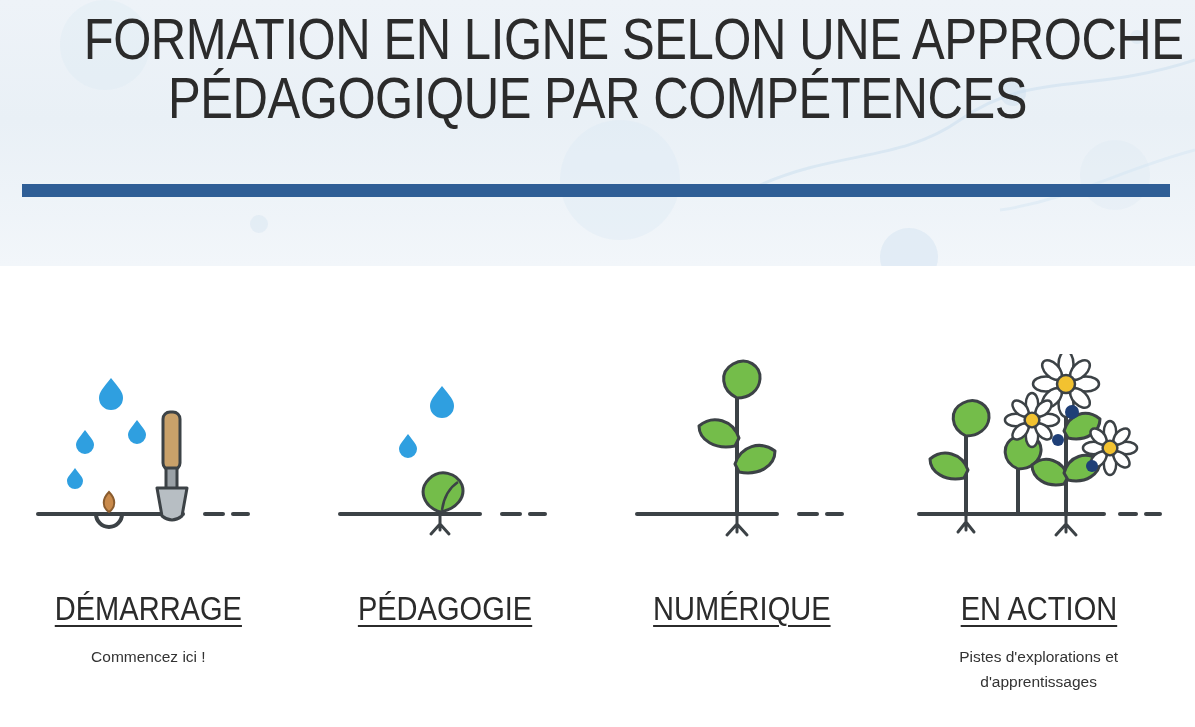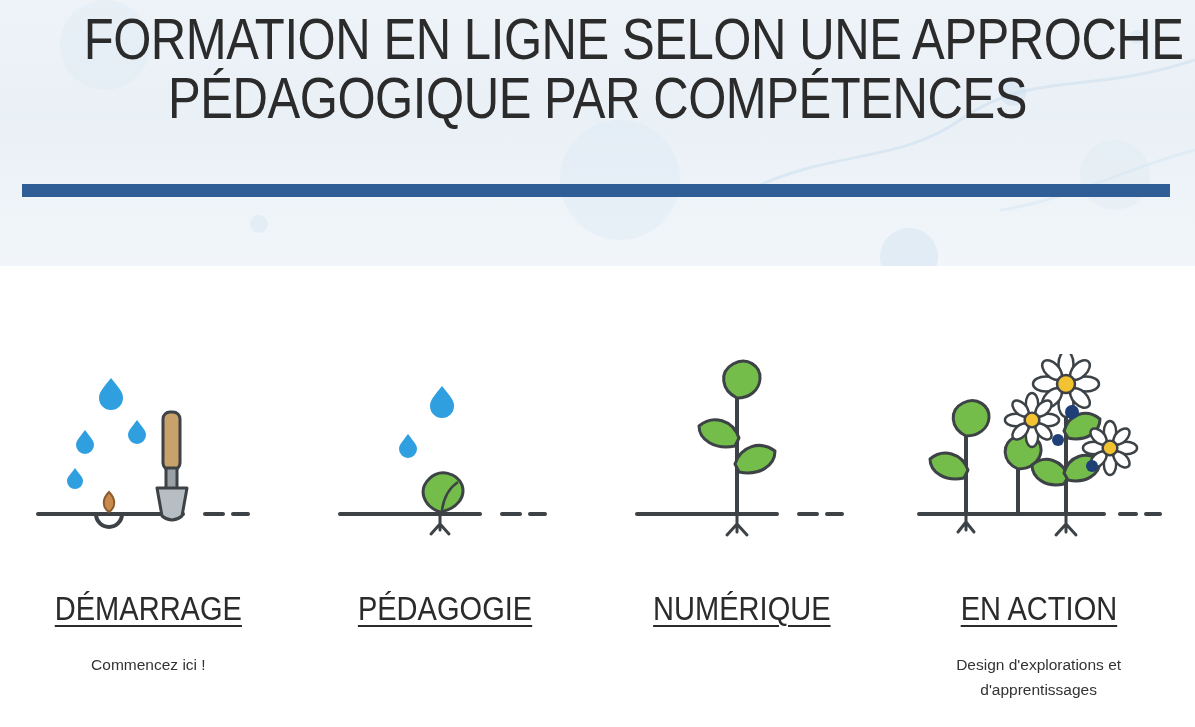--- a/index.html
+++ b/index.html
@@ -94,21 +94,21 @@
     font-weight: 400;
     color: #2b2b2b;
     letter-spacing: 0px;
     text-decoration: underline;
     text-underline-offset: 5px;
     text-decoration-thickness: 2px;
     transform: scaleX(0.88);
     white-space: nowrap;
   }
   .card-desc {
-    margin-top: 24px;
+    margin-top: 16px;
     font-family: "Liberation Sans", sans-serif;
     font-size: 15.5px;
     line-height: 1.62;
     color: #333333;
     text-align: center;
     max-width: 250px;
   }
 </style>
 </head>
 <body>
@@ -268,17 +268,17 @@
             </g>
             <circle cx="0" cy="0" r="9" fill="#f2c230" stroke="#3c4246" stroke-width="3"></circle>
           </g>
 
           <circle cx="158" cy="58" r="7" fill="#1f3f77"></circle>
           <circle cx="144" cy="86" r="6" fill="#1f3f77"></circle>
           <circle cx="178" cy="112" r="6" fill="#1f3f77"></circle>
         </svg>
       </div>
       <div class="card-title">EN ACTION</div>
-      <div class="card-desc">Design d'explorations et d'apprentissages</div>
+      <div class="card-desc">Pistes d'explorations et d'apprentissages</div>
     </div>
 
   </div>
 </div>
 
 </body></html>

